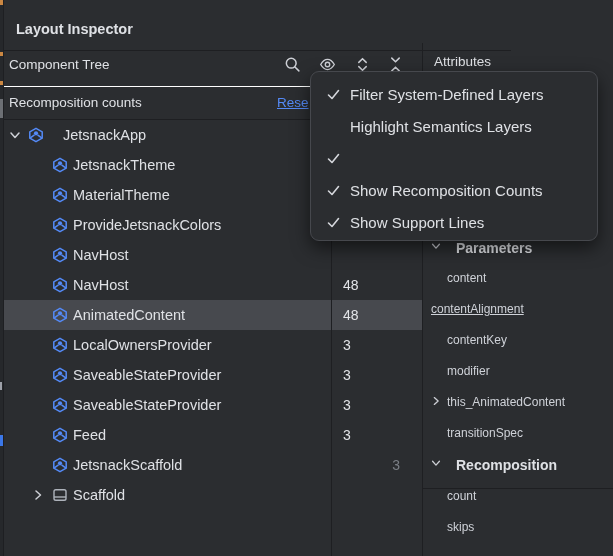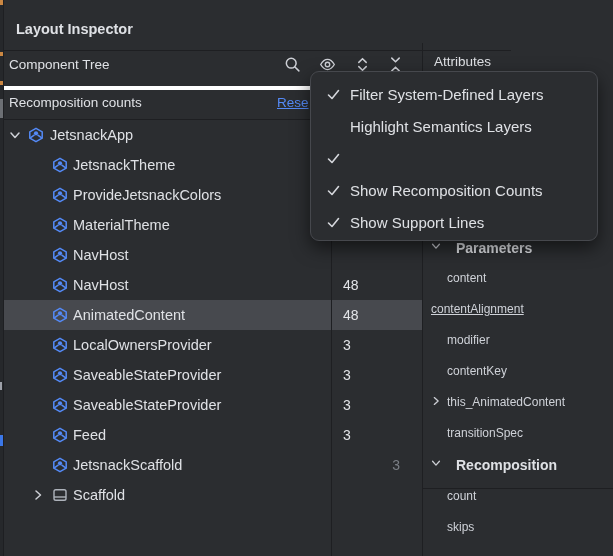--- a/index.html
+++ b/index.html
@@ -10,21 +10,21 @@
   #left-sliver{position:absolute;left:0;top:0;width:3px;height:556px;background:#26282B;}
   #left-sliver-divider{position:absolute;left:3px;top:0;width:1px;height:556px;background:#1E1F22;}
   .sliver-mark{position:absolute;left:0;}
 
   
   #title-bar{position:absolute;left:0;top:0;width:511px;height:42px;border-bottom:1px solid #1E1F22;margin-top:8px;}
   #title-text{position:absolute;left:16px;top:0;line-height:42px;font-size:14.5px;font-weight:bold;color:#DFE1E5;}
 
   
   #tree-panel{position:absolute;left:4px;top:43px;width:418px;height:513px;}
-  #tree-header{position:absolute;left:0;top:0;width:418px;height:43px;border-bottom:4px solid #ffffff;}
+  #tree-header{position:absolute;left:0;top:0;width:418px;height:43px;border-bottom:1px solid #ffffff;}
   #tree-header-label{position:absolute;left:5px;top:0;line-height:43px;font-size:13.5px;color:#DFE1E5;}
   .tb-icon{position:absolute;top:13px;width:17px;height:17px;cursor:pointer;}
   #icon-search{left:280px;} #icon-eye{left:315px;} #icon-expand{left:350px;} #icon-collapse{left:383px;}
 
   #recomposition-bar{position:absolute;left:0;top:44px;width:418px;height:32px;border-bottom:1px solid #1E1F22;}
   #recomposition-label{position:absolute;left:5px;top:0;line-height:32px;font-size:13.5px;color:#DFE1E5;}
   #reset-link{position:absolute;left:273px;top:0;line-height:32px;font-size:13.5px;color:#548AF7;text-decoration:underline;cursor:pointer;}
 
   #tree-rows{position:absolute;left:0;top:77px;width:418px;}
   .tree-row{position:relative;height:30px;display:flex;align-items:center;width:418px;}
@@ -109,21 +109,21 @@
             </svg>
           </span>
           <span class="node-icon" style="margin-left: 6px;">
             <svg width="16" height="16" viewBox="0 0 16 16">
               <polygon points="8,1.3 14.2,4.8 14.2,11.2 8,14.7 1.8,11.2 1.8,4.8" fill="none" stroke="#548AF7" stroke-width="1.5" stroke-linejoin="round"></polygon>
               <circle cx="8" cy="6.3" r="2.1" fill="#548AF7"></circle>
               <line x1="6.5" y1="7.8" x2="2.3" y2="10.8" stroke="#548AF7" stroke-width="1.5"></line>
               <line x1="9.5" y1="7.8" x2="13.7" y2="10.8" stroke="#548AF7" stroke-width="1.5"></line>
             </svg>
           </span>
-          <span class="tree-label" style="margin-left: 6px;">JetsnackApp</span>
+          <span class="tree-label" style="margin-left: 19px;">JetsnackApp</span>
         </div>
         <div class="tree-row">
           <span class="node-icon" style="margin-left: 48px;">
             <svg width="16" height="16" viewBox="0 0 16 16">
               <polygon points="8,1.3 14.2,4.8 14.2,11.2 8,14.7 1.8,11.2 1.8,4.8" fill="none" stroke="#548AF7" stroke-width="1.5" stroke-linejoin="round"></polygon>
               <circle cx="8" cy="6.3" r="2.1" fill="#548AF7"></circle>
               <line x1="6.5" y1="7.8" x2="2.3" y2="10.8" stroke="#548AF7" stroke-width="1.5"></line>
               <line x1="9.5" y1="7.8" x2="13.7" y2="10.8" stroke="#548AF7" stroke-width="1.5"></line>
             </svg>
           </span>
@@ -131,32 +131,32 @@
         </div>
         <div class="tree-row">
           <span class="node-icon" style="margin-left: 48px;">
             <svg width="16" height="16" viewBox="0 0 16 16">
               <polygon points="8,1.3 14.2,4.8 14.2,11.2 8,14.7 1.8,11.2 1.8,4.8" fill="none" stroke="#548AF7" stroke-width="1.5" stroke-linejoin="round"></polygon>
               <circle cx="8" cy="6.3" r="2.1" fill="#548AF7"></circle>
               <line x1="6.5" y1="7.8" x2="2.3" y2="10.8" stroke="#548AF7" stroke-width="1.5"></line>
               <line x1="9.5" y1="7.8" x2="13.7" y2="10.8" stroke="#548AF7" stroke-width="1.5"></line>
             </svg>
           </span>
+          <span class="tree-label" style="margin-left: 5px;">MaterialTheme</span>
+        </div>
+        <div class="tree-row">
+          <span class="node-icon" style="margin-left: 48px;">
+            <svg width="16" height="16" viewBox="0 0 16 16">
+              <polygon points="8,1.3 14.2,4.8 14.2,11.2 8,14.7 1.8,11.2 1.8,4.8" fill="none" stroke="#548AF7" stroke-width="1.5" stroke-linejoin="round"></polygon>
+              <circle cx="8" cy="6.3" r="2.1" fill="#548AF7"></circle>
+              <line x1="6.5" y1="7.8" x2="2.3" y2="10.8" stroke="#548AF7" stroke-width="1.5"></line>
+              <line x1="9.5" y1="7.8" x2="13.7" y2="10.8" stroke="#548AF7" stroke-width="1.5"></line>
+            </svg>
+          </span>
           <span class="tree-label" style="margin-left: 5px;">ProvideJetsnackColors</span>
-        </div>
-        <div class="tree-row">
-          <span class="node-icon" style="margin-left: 48px;">
-            <svg width="16" height="16" viewBox="0 0 16 16">
-              <polygon points="8,1.3 14.2,4.8 14.2,11.2 8,14.7 1.8,11.2 1.8,4.8" fill="none" stroke="#548AF7" stroke-width="1.5" stroke-linejoin="round"></polygon>
-              <circle cx="8" cy="6.3" r="2.1" fill="#548AF7"></circle>
-              <line x1="6.5" y1="7.8" x2="2.3" y2="10.8" stroke="#548AF7" stroke-width="1.5"></line>
-              <line x1="9.5" y1="7.8" x2="13.7" y2="10.8" stroke="#548AF7" stroke-width="1.5"></line>
-            </svg>
-          </span>
-          <span class="tree-label" style="margin-left: 5px;">MaterialTheme</span>
         </div>
         <div class="tree-row">
           <span class="node-icon" style="margin-left: 48px;">
             <svg width="16" height="16" viewBox="0 0 16 16">
               <polygon points="8,1.3 14.2,4.8 14.2,11.2 8,14.7 1.8,11.2 1.8,4.8" fill="none" stroke="#548AF7" stroke-width="1.5" stroke-linejoin="round"></polygon>
               <circle cx="8" cy="6.3" r="2.1" fill="#548AF7"></circle>
               <line x1="6.5" y1="7.8" x2="2.3" y2="10.8" stroke="#548AF7" stroke-width="1.5"></line>
               <line x1="9.5" y1="7.8" x2="13.7" y2="10.8" stroke="#548AF7" stroke-width="1.5"></line>
             </svg>
           </span>
@@ -277,24 +277,24 @@
           </span>
           <span class="attr-label" style="margin-left: 14px;">Parameters</span>
         </div>
         <div class="attr-row item">
           <span class="attr-label" style="margin-left: 24px;">content</span>
         </div>
         <div class="attr-row item">
           <span class="attr-label" style="margin-left: 8px; text-decoration: underline;">contentAlignment</span>
         </div>
         <div class="attr-row item">
+          <span class="attr-label" style="margin-left: 24px;">contentKey</span>
+        </div>
+        <div class="attr-row item">
           <span class="attr-label" style="margin-left: 24px;">modifier</span>
-        </div>
-        <div class="attr-row item">
-          <span class="attr-label" style="margin-left: 24px;">contentKey</span>
         </div>
         <div class="attr-row item">
           <span class="chev" style="margin-left: 7px;">
             <svg width="12" height="12" viewBox="0 0 14 14" fill="none" stroke="#CED0D6" stroke-width="1.5" stroke-linecap="round" stroke-linejoin="round">
               <polyline points="5,3 9.5,7 5,11"></polyline>
             </svg>
           </span>
           <span class="attr-label" style="margin-left: 5px;">this_AnimatedContent</span>
         </div>
         <div class="attr-row item">

